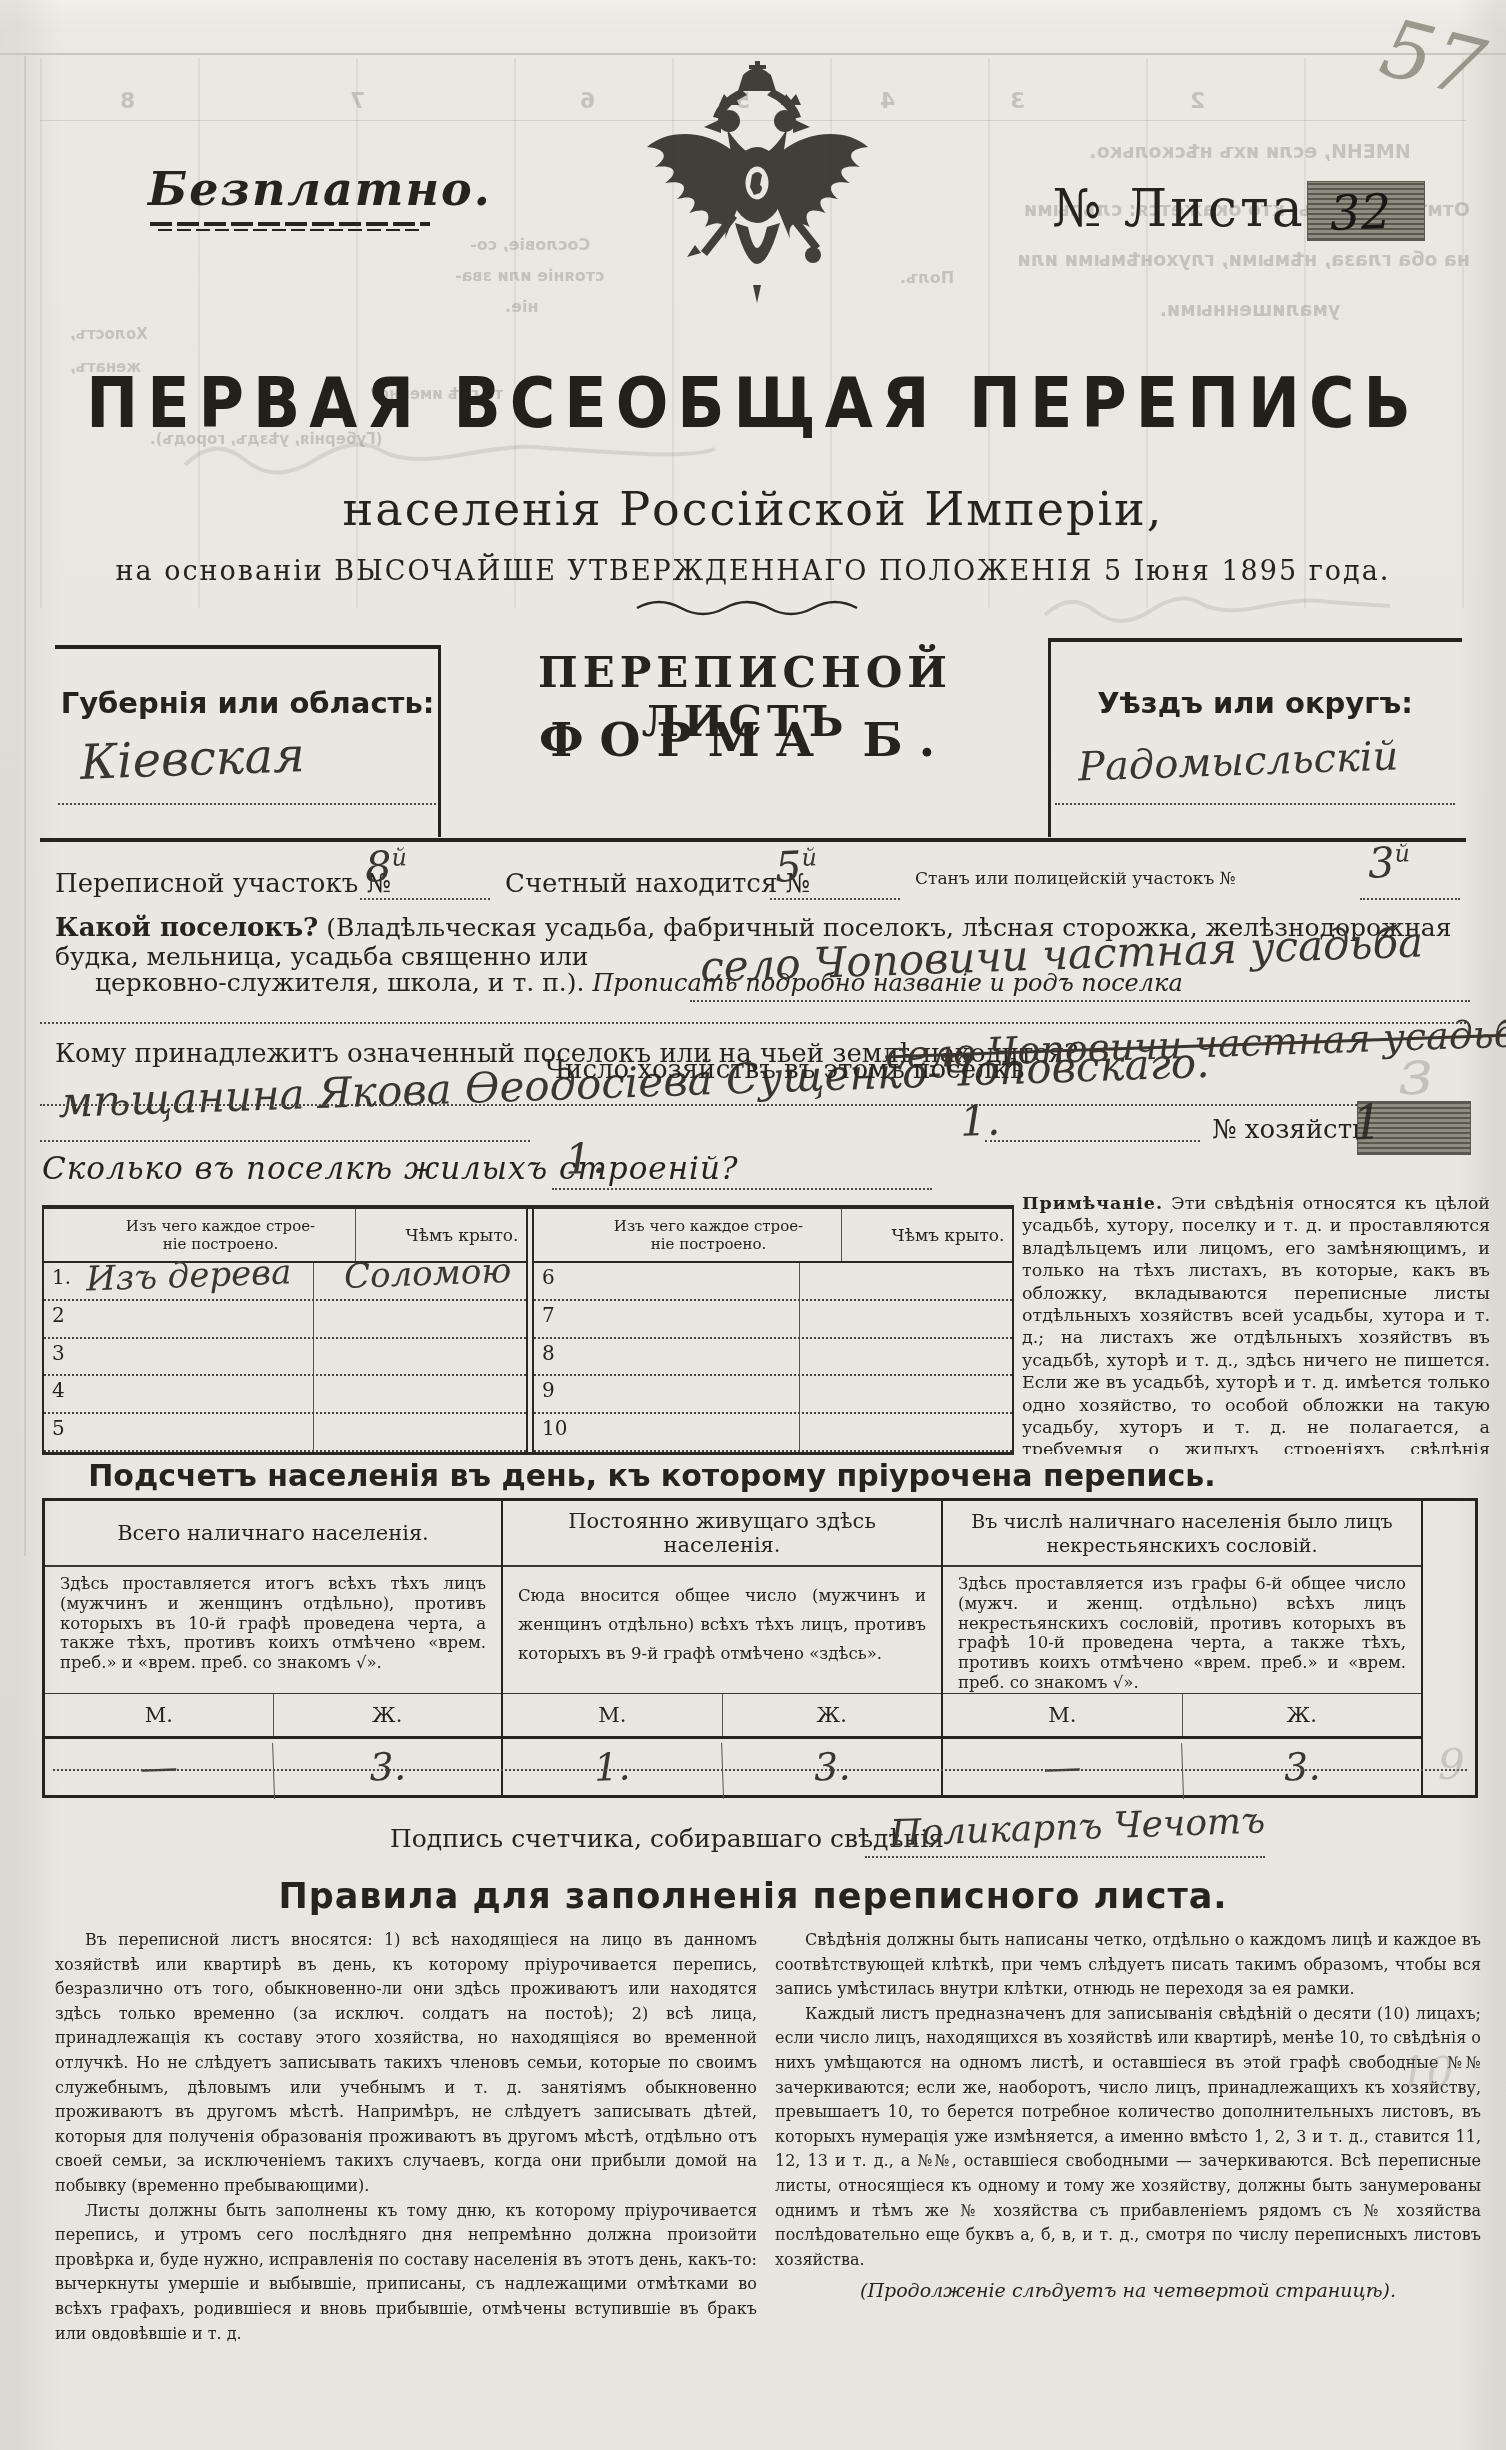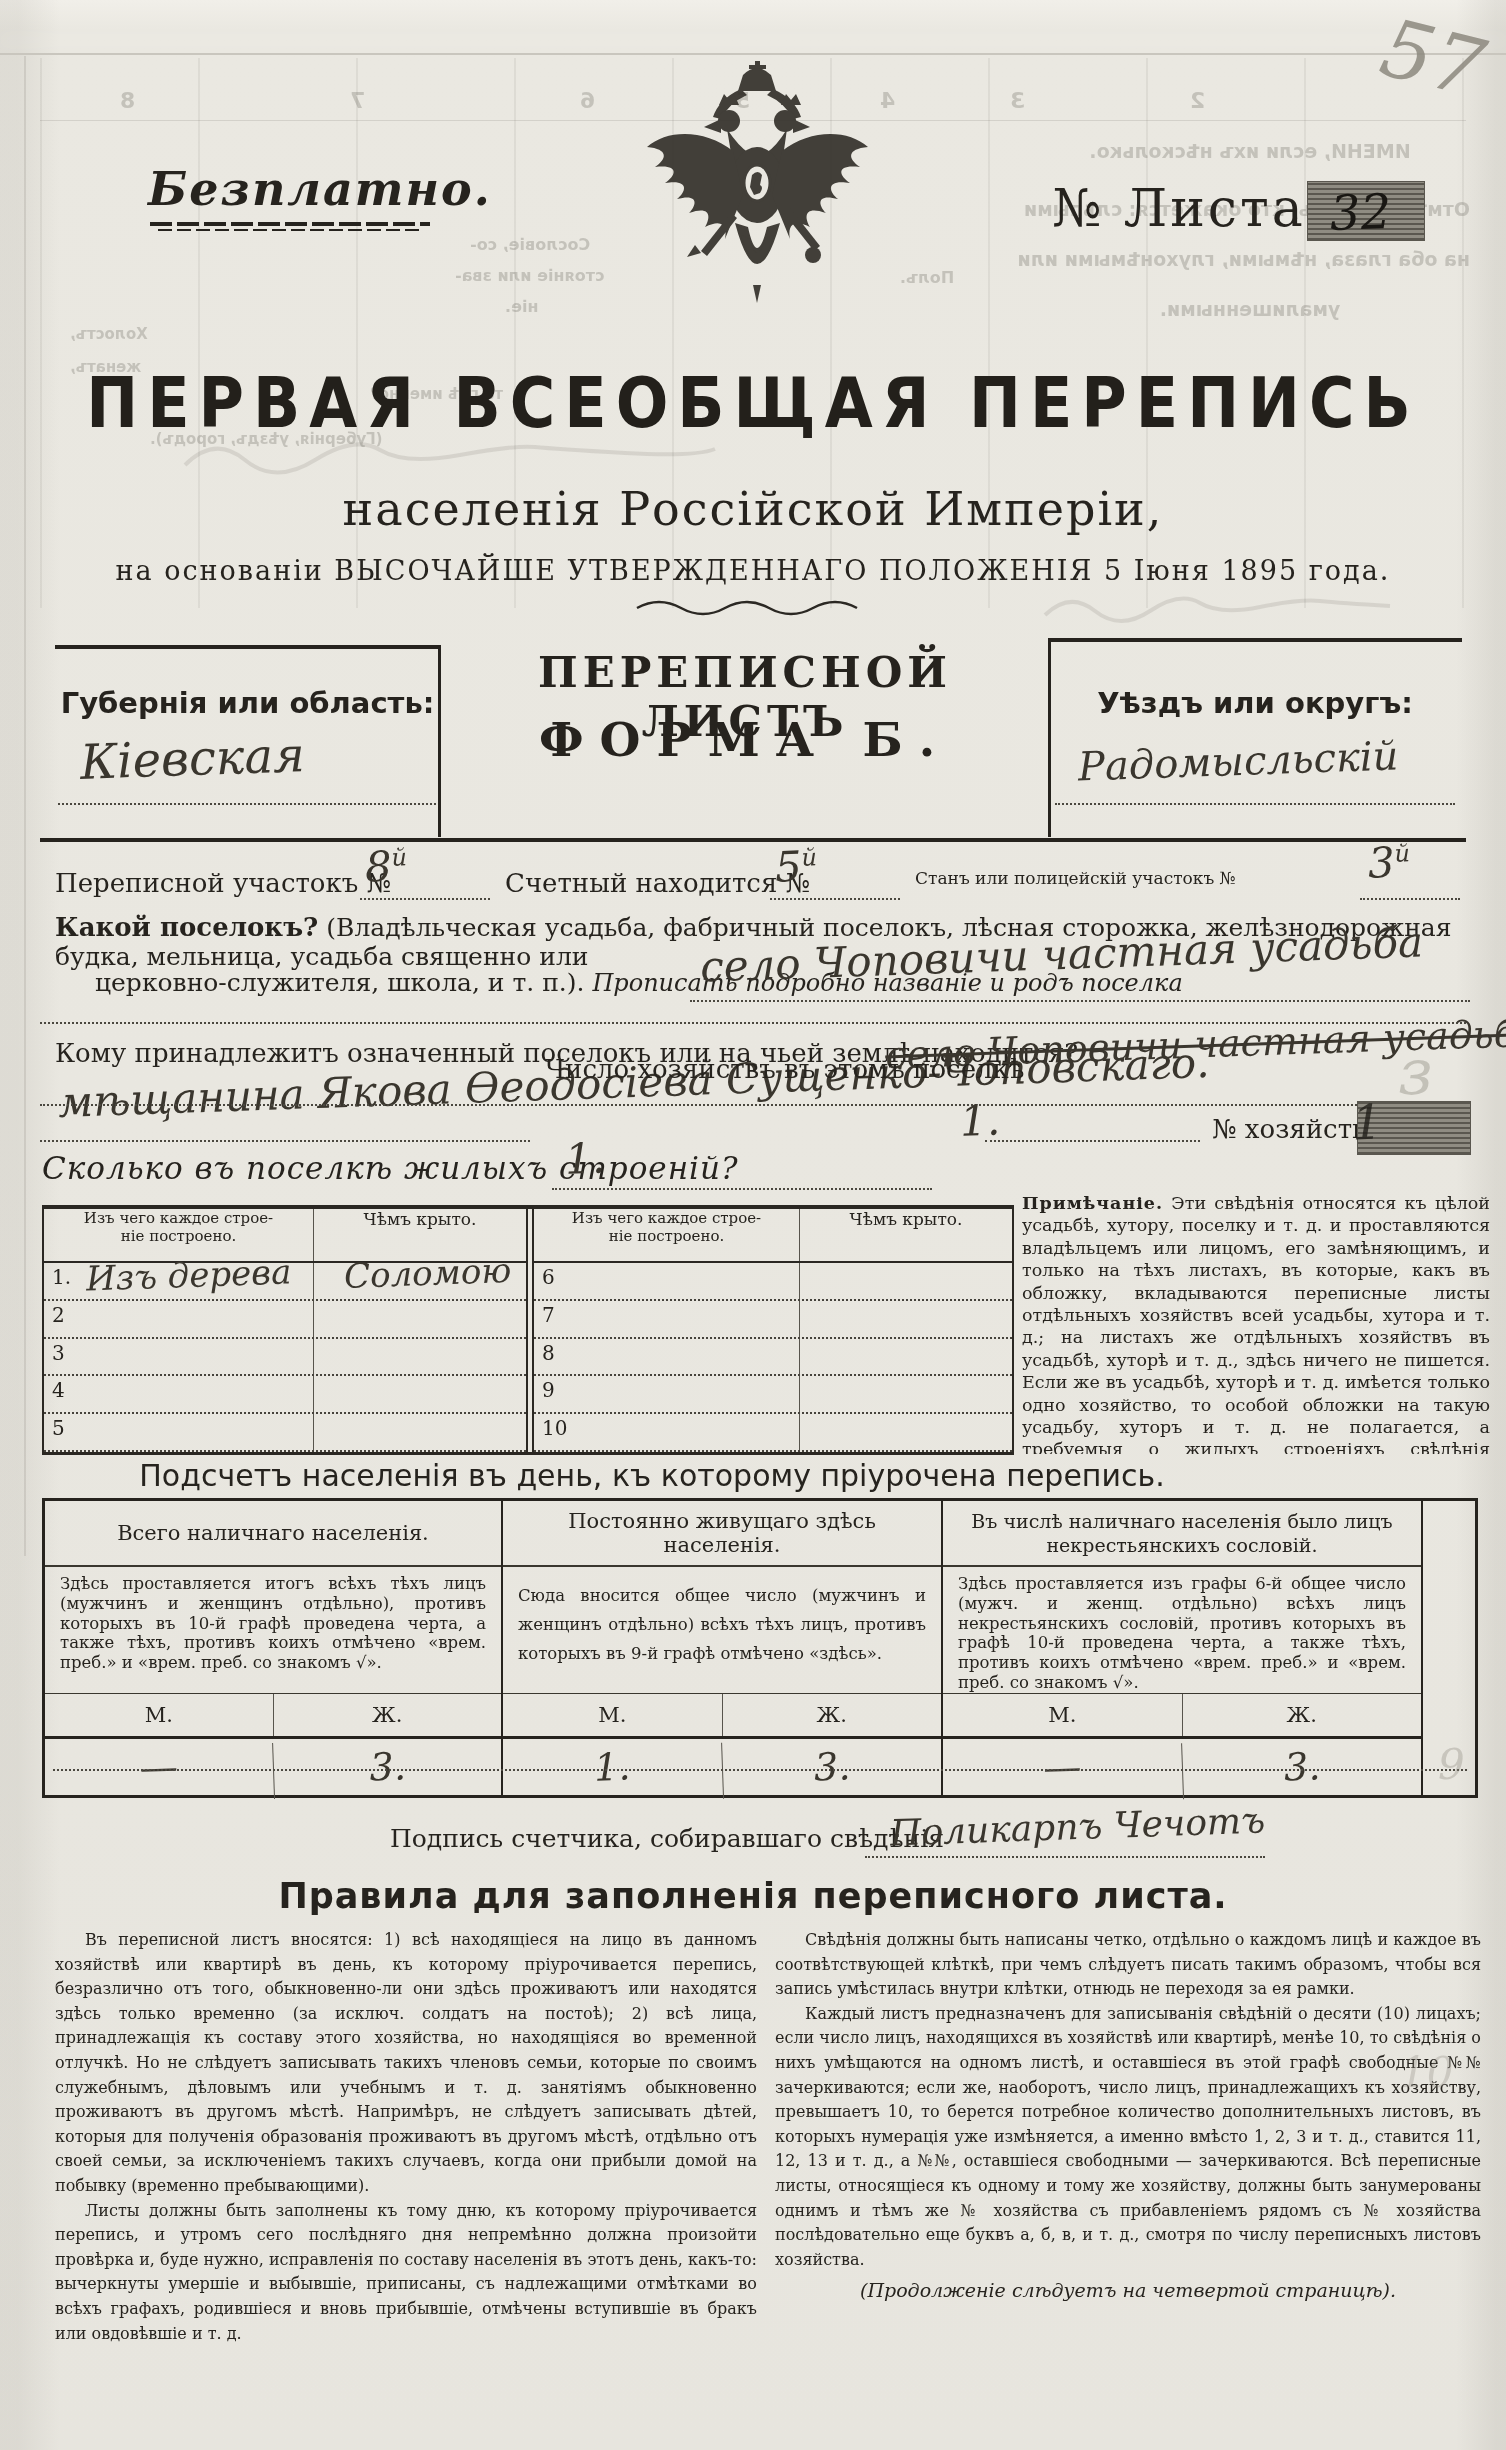--- a/index.html
+++ b/index.html
@@ -17,21 +17,21 @@
     font-family:"DejaVu Sans",sans-serif;font-weight:bold;white-space:nowrap;}
   .pencil{position:absolute;color:#8d897f;font-family:"DejaVu Serif",serif;font-style:italic;opacity:.85;}
   .sans{font-family:"DejaVu Sans",sans-serif;}
   .center{text-align:center;}
   .struck{text-decoration:line-through;text-decoration-thickness:3px;text-decoration-color:#3a362e;}
   
   .btable{position:absolute;left:42px;top:1205px;width:972px;height:250px;
     border:2px solid #2a2722;border-top-width:4px;border-bottom-width:3px;box-sizing:border-box;}
   .bt-half{position:absolute;top:0;height:100%;display:flex;flex-direction:column;}
   .bt-head{height:52px;border-bottom:2px solid #2a2722;display:flex;}
-  .bt-hc{display:flex;justify-content:center;text-align:center;}
+  .bt-hc{display:flex;align-items:center;justify-content:center;text-align:center;margin-left:42px;}
   .bt-body{flex:1;display:flex;flex-direction:column;}
   .bt-row{flex:1;display:flex;border-bottom:2px dotted #45423b;position:relative;}
   .bt-n{font-size:20px;padding:2px 0 0 8px;}
   .bt-c1{box-sizing:border-box;border-right:1px solid #57544c;}
   
   .ctable{position:absolute;left:42px;top:1498px;width:1436px;height:300px;
     border:3px solid #26231e;box-sizing:border-box;}
   .ct-col{position:absolute;top:0;height:100%;display:flex;flex-direction:column;border-right:2px solid #26231e;box-sizing:border-box;}
   .ct-title{height:64px;border-bottom:2px solid #3a372f;display:flex;align-items:center;justify-content:center;
     text-align:center;font-size:21px;padding:0 14px;}
@@ -244,21 +244,21 @@
             <div class="bt-c1 bt-n" style="width:266px;">10</div>
           </div>
       </div>
     </div>
   </div>
 
   <div class="abs notetxt" style="left:1022px;top:1192px;width:468px;height:262px;overflow:hidden;">
     <b style="letter-spacing:1px;">Примѣчаніе.</b><span> Эти свѣдѣнія относятся къ цѣлой усадьбѣ, хутору, поселку и т. д. и проставляются владѣльцемъ или лицомъ, его замѣняющимъ, и только на тѣхъ листахъ, въ которые, какъ въ обложку, вкладываются переписные листы отдѣльныхъ хозяйствъ всей усадьбы, хутора и т. д.; на листахъ же отдѣльныхъ хозяйствъ въ усадьбѣ, хуторѣ и т. д., здѣсь ничего не пишется. Если же въ усадьбѣ, хуторѣ и т. д. имѣется только одно хозяйство, то особой обложки на такую усадьбу, хуторъ и т. д. не полагается, а требуемыя о жилыхъ строеніяхъ свѣдѣнія пишутся на самомъ переписномъ листѣ этого хозяйства.</span>
   </div>
 
-  <div class="abs sans center" style="left:0;top:1458px;width:1304px;font-weight:normal;font-size:30px;">Подсчетъ населенія въ день, къ которому пріурочена перепись.</div>
+  <div class="abs sans center" style="left:0;top:1458px;width:1304px;font-weight:bold;font-size:30px;">Подсчетъ населенія въ день, къ которому пріурочена перепись.</div>
 
   <div class="ctable">
     <div class="ct-col" style="left:0;width:458px;">
       <div class="ct-title">Всего наличнаго населенія.</div>
       <div class="ct-desc">Здѣсь проставляется итогъ всѣхъ тѣхъ лицъ (мужчинъ и женщинъ отдѣльно), противъ которыхъ въ 10-й графѣ проведена черта, а также тѣхъ, противъ коихъ отмѣчено «врем. преб.» и «врем. преб. со знакомъ √».</div>
       <div class="ct-mj">
         <span>М.</span>
         <span>Ж.</span>
       </div>
       <div class="ct-vals">

